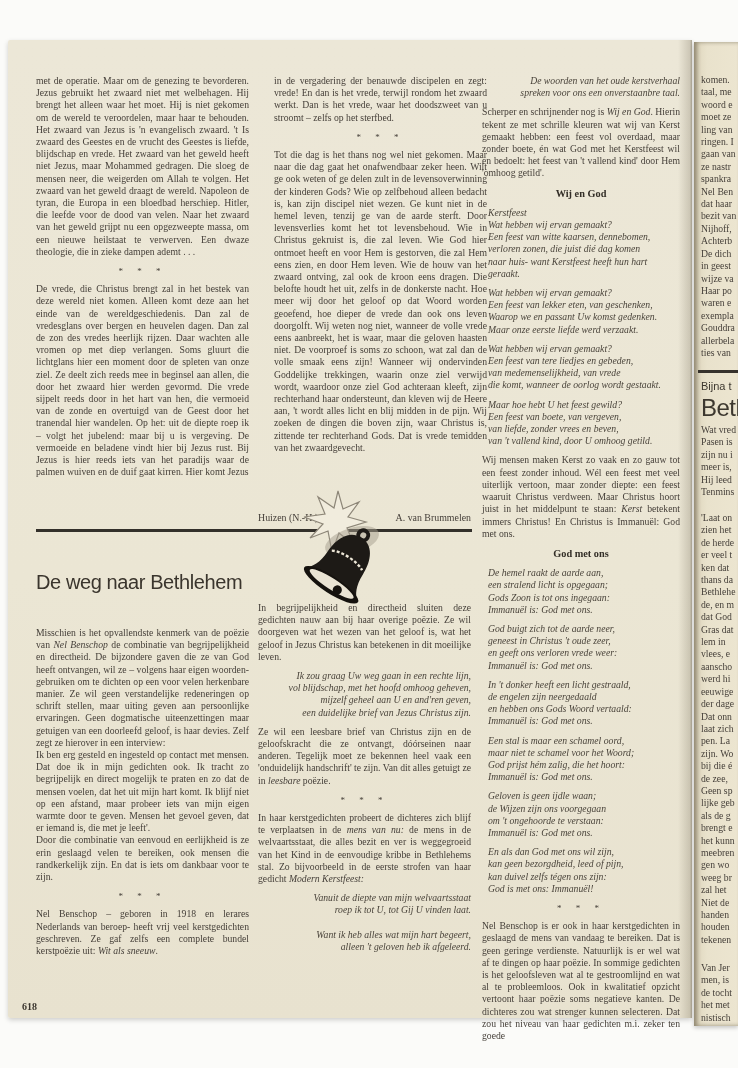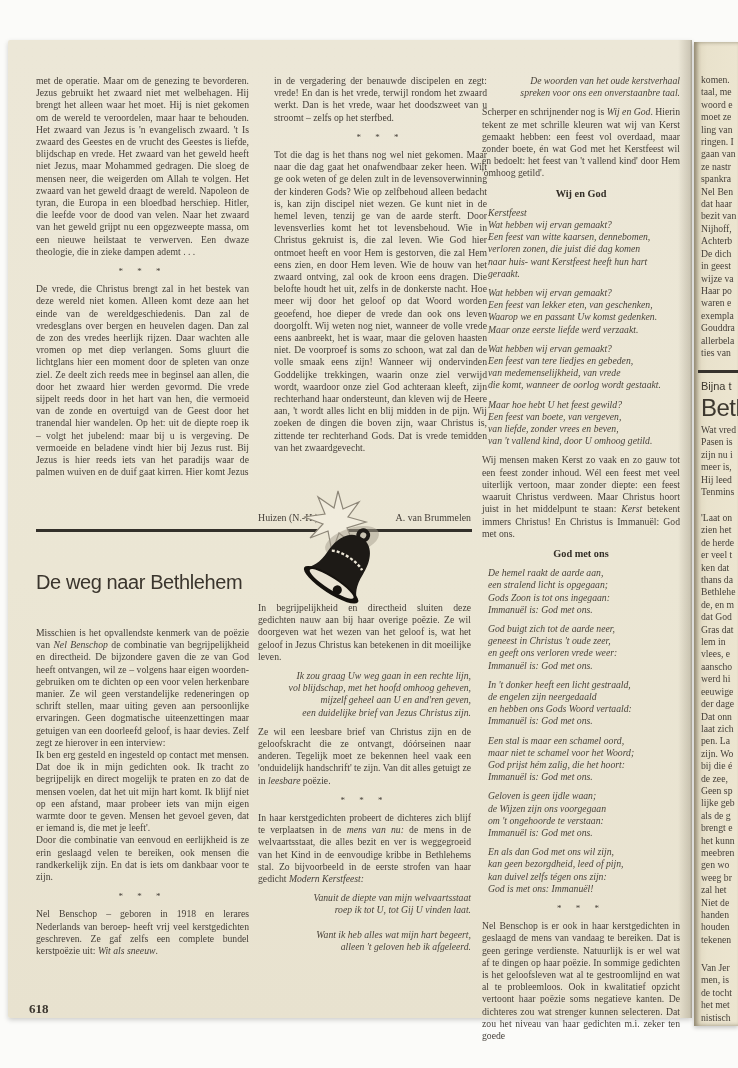--- a/index.html
+++ b/index.html
@@ -56,21 +56,21 @@
     font-family:"Liberation Sans",sans-serif;
     font-size:20px;letter-spacing:-0.4px;color:#3a352d;
   }
 
   
   .mid-rule{position:absolute;left:28px;top:489px;width:436px;height:3px;background:#33302a;}
   .signature{position:absolute;left:250px;top:472px;width:213px;display:flex;justify-content:space-between;
     font-size:9.9px;color:#46403a;}
   .bell-wrap{position:absolute;left:272px;top:443px;width:122px;height:132px;z-index:3;}
 
-  .pagenum{position:absolute;left:21px;top:961px;font-size:13px;font-weight:bold;color:#3b362f;}
+  .pagenum{position:absolute;left:14px;top:961px;font-size:10px;font-weight:bold;color:#3b362f;}
 </style>
 </head>
 <body>
 
 <div id="scan">
 
   <div class="page-left">
 
     <div class="col" style="left:28px;top:35px;width:213px;">
       <p>met de operatie. Maar om de genezing te bevorderen. Jezus gebruikt het zwaard niet met welbehagen. Hij brengt het alleen waar het moet. Hij is niet gekomen om de wereld te veroordelen, maar haar te behouden. Het zwaard van Jezus is 'n evangelisch zwaard. 't Is zwaard des Geestes en de vrucht des Geestes is liefde, blijdschap en vrede. Het zwaard van het geweld heeft niet Jezus, maar Mohammed gedragen. Die sloeg de mensen neer, die weigerden om Allah te volgen. Het zwaard van het geweld draagt de wereld. Napoleon de tyran, die Europa in een bloedbad herschiep. Hitler, die leefde voor de dood van velen. Naar het zwaard van het geweld grijpt nu een opgezweepte massa, om een nieuwe heilstaat te verwerven. Een dwaze theologie, die in zieke dampen ademt . . .</p>

